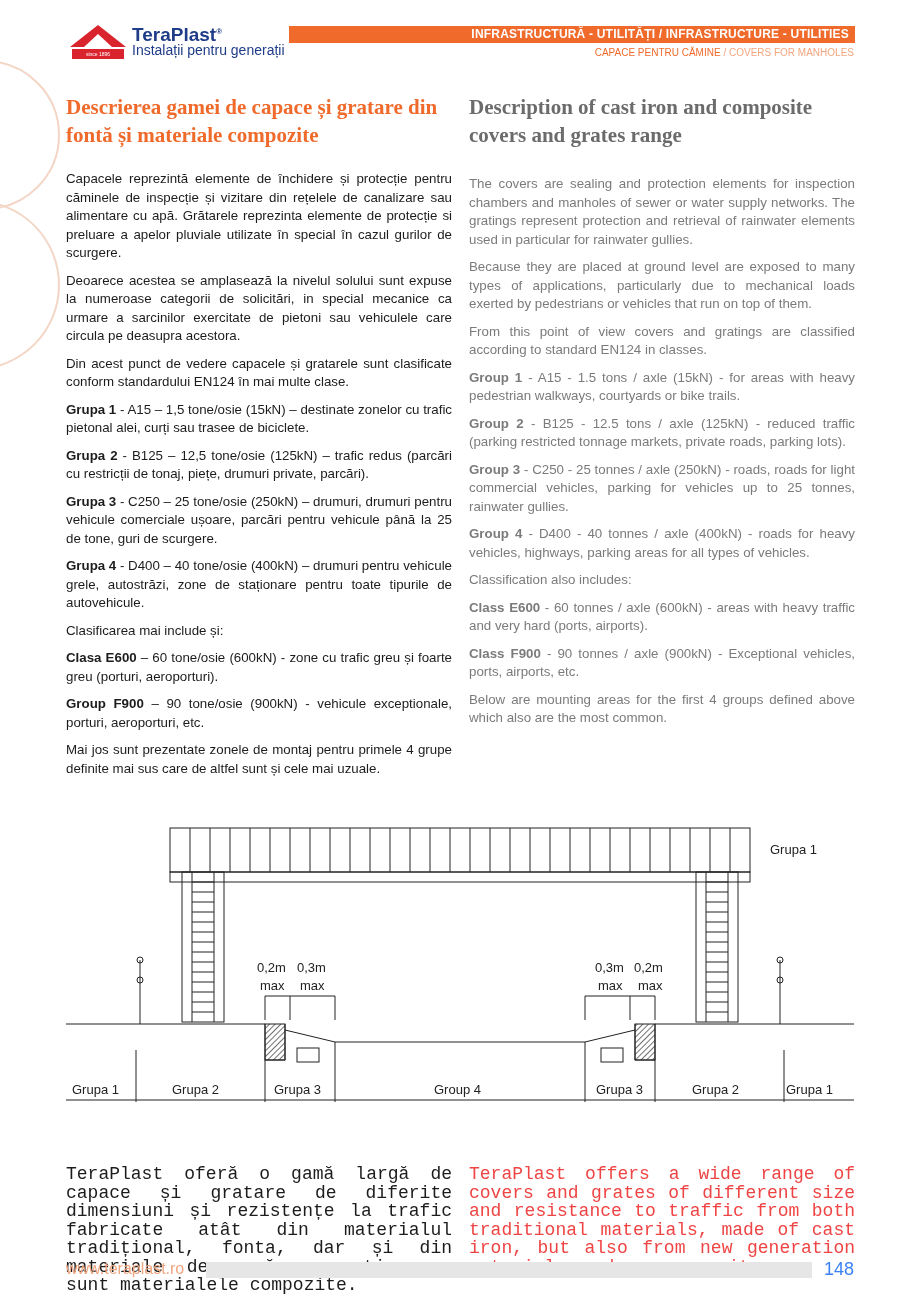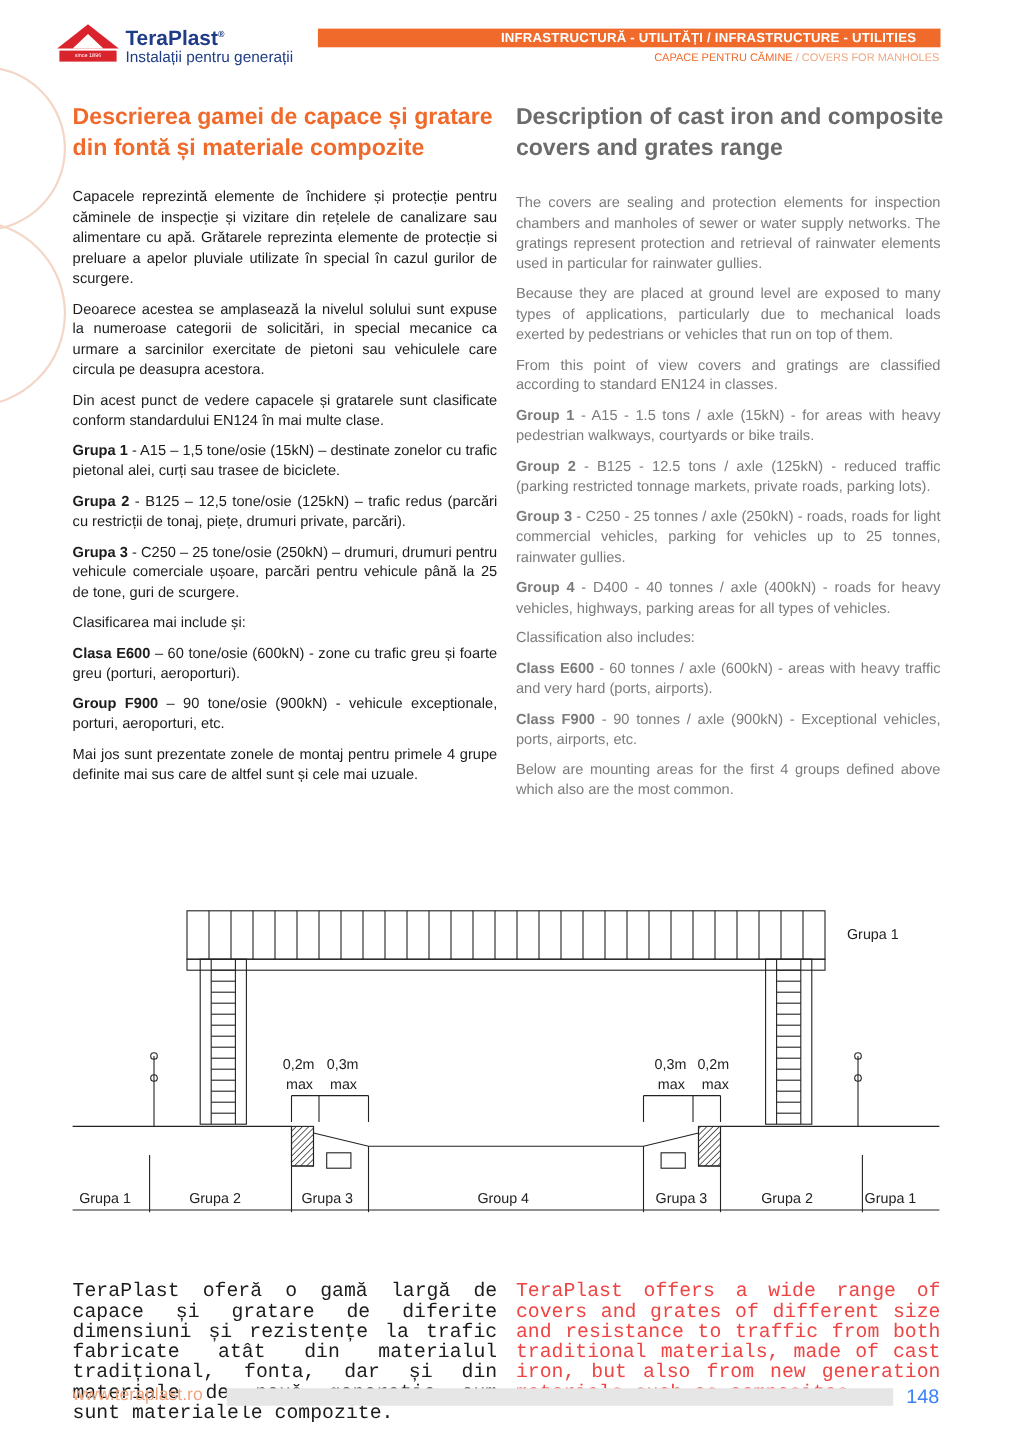--- a/index.html
+++ b/index.html
@@ -1,31 +1,31 @@
 <!DOCTYPE html>
 <html><head>
 <meta charset="utf-8">
 <style>
 *{box-sizing:border-box;margin:0;padding:0}
 html,body{width:920px;height:1301px;background:#fff;overflow:hidden}
 body{position:relative;font-family:"DejaVu Sans",sans-serif;color:#222}
-.logo{position:absolute;left:52px;top:22px;display:flex;align-items:flex-start}
+.logo{position:absolute;left:70px;top:22px;display:flex;align-items:flex-end}
 .logo-mark{position:relative;width:56px;height:30px}
 .logo-roof{position:absolute;left:0;top:0;width:0;height:0;border-left:28px solid transparent;border-right:28px solid transparent;border-bottom:22px solid #d9232d}
 .logo-roof-inner{position:absolute;left:14px;top:9px;width:0;height:0;border-left:14px solid transparent;border-right:14px solid transparent;border-bottom:13px solid #fff}
 .logo-since{position:absolute;left:2px;top:24px;width:52px;height:10px;background:#d9232d;color:#fff;font-size:5px;line-height:10px;text-align:center;font-family:"Liberation Sans",sans-serif}
 .logo-text{margin-left:6px}
 .logo-brand{font-family:"Liberation Sans",sans-serif;font-weight:bold;font-size:19px;color:#1f3c88;line-height:20px}
 .logo-tag{font-family:"Liberation Sans",sans-serif;font-size:14px;color:#1f3c88;line-height:10px}
-.hdr-bar{position:absolute;left:289px;top:26px;width:566px;height:17px;background:#ef6a2b;color:#fff;font-family:"Liberation Sans",sans-serif;font-weight:bold;font-size:12px;line-height:17px;text-align:right;padding-right:22px;letter-spacing:.2px}
+.hdr-bar{position:absolute;left:289px;top:26px;width:566px;height:17px;background:#ef6a2b;color:#fff;font-family:"Liberation Sans",sans-serif;font-weight:bold;font-size:12px;line-height:17px;text-align:right;padding-right:6px;letter-spacing:.2px}
 .hdr-sub{position:absolute;right:66px;top:47px;font-family:"Liberation Sans",sans-serif;font-size:10px;color:#ef6a2b}
 .hdr-sub .en{color:#f0a57f}
 .deco-circle{position:absolute;left:-90px;top:60px;width:150px;height:150px;border:2px solid #f3d6c6;border-radius:50%}
 .deco-circle.c2{top:200px;left:-110px;width:170px;height:170px}
-.title{position:absolute;top:93px;font-family:Liberation Sans, sans-serif;font-weight:bold;font-size:21px;line-height:28px}
+.title{position:absolute;top:93px;font-family:Liberation Serif, serif;font-weight:bold;font-size:21px;line-height:28px}
 .title.ro{left:66px;width:390px;color:#ef6a2b}
 .title.en{left:469px;width:400px;color:#6b6b6b}
 .col{position:absolute;font-family:"Liberation Sans",sans-serif;font-size:13.3px;line-height:18.5px;text-align:justify}
 .col.ro{left:66px;width:386px;top:170px;color:#1c1c1c}
 .col.en{left:469px;width:386px;top:175px;color:#7b7b7b}
 .col p{margin-bottom:9px}
 .col b{font-weight:bold}
 .diagram{position:absolute;left:60px;top:820px;width:800px;height:290px}
 .bottom{position:absolute;top:1165px;font-family:Liberation Mono, monospace;font-size:18px;line-height:18.5px;text-align:justify}
 .bottom.ro{left:66px;width:386px;color:#1c1c1c}
@@ -58,20 +58,21 @@
 <h1 class="title ro">Descrierea gamei de capace și gratare din fontă și materiale compozite</h1>
 <h1 class="title en">Description of cast iron and composite covers and grates range</h1>
 
 <div class="col ro">
   <p>Capacele reprezintă elemente de închidere și protecție pentru căminele de inspecție și vizitare din rețelele de canalizare sau alimentare cu apă. Grătarele reprezinta elemente de protecție si preluare a apelor pluviale utilizate în special în cazul gurilor de scurgere.</p>
   <p>Deoarece acestea se amplasează la nivelul solului sunt expuse la numeroase categorii de solicitări, in special mecanice ca urmare a sarcinilor exercitate de pietoni sau vehiculele care circula pe deasupra acestora.</p>
   <p>Din acest punct de vedere capacele și gratarele sunt clasificate conform standardului EN124 în mai multe clase.</p>
   <p><b>Grupa 1</b><span> - A15 – 1,5 tone/osie (15kN) – destinate zonelor cu trafic pietonal alei, curți sau trasee de biciclete.</span></p>
   <p><b>Grupa 2</b><span> - B125 – 12,5 tone/osie (125kN) – trafic redus (parcări cu restricții de tonaj, piețe, drumuri private, parcări).</span></p>
   <p><b>Grupa 3</b><span> - C250 – 25 tone/osie (250kN) – drumuri, drumuri pentru vehicule comerciale ușoare, parcări pentru vehicule până la 25 de tone, guri de scurgere.</span></p>
+  <p><b>Grupa 4</b><span> - D400 – 40 tone/osie (400kN) – drumuri pentru vehicule grele, autostrăzi, zone de staționare pentru toate tipurile de autovehicule.</span></p>
   <p>Clasificarea mai include și:</p>
   <p><b>Clasa E600</b><span> – 60 tone/osie (600kN) - zone cu trafic greu și foarte greu (porturi, aeroporturi).</span></p>
   <p><b>Group F900</b><span> – 90 tone/osie (900kN) - vehicule exceptionale, porturi, aeroporturi, etc.</span></p>
   <p>Mai jos sunt prezentate zonele de montaj pentru primele 4 grupe definite mai sus care de altfel sunt și cele mai uzuale.</p>
 </div>
 
 <div class="col en">
   <p>The covers are sealing and protection elements for inspection chambers and manholes of sewer or water supply networks. The gratings represent protection and retrieval of rainwater elements used in particular for rainwater gullies.</p>
   <p>Because they are placed at ground level are exposed to many types of applications, particularly due to mechanical loads exerted by pedestrians or vehicles that run on top of them.</p>
   <p>From this point of view covers and gratings are classified according to standard EN124 in classes.</p>

